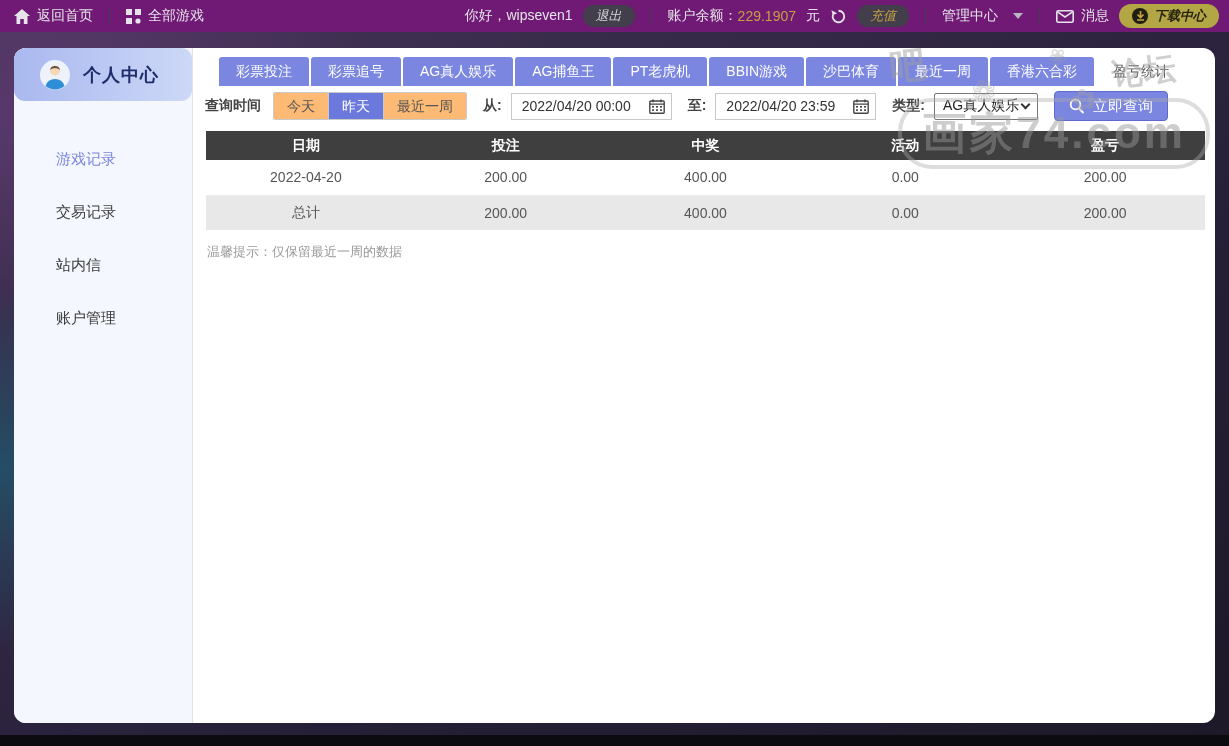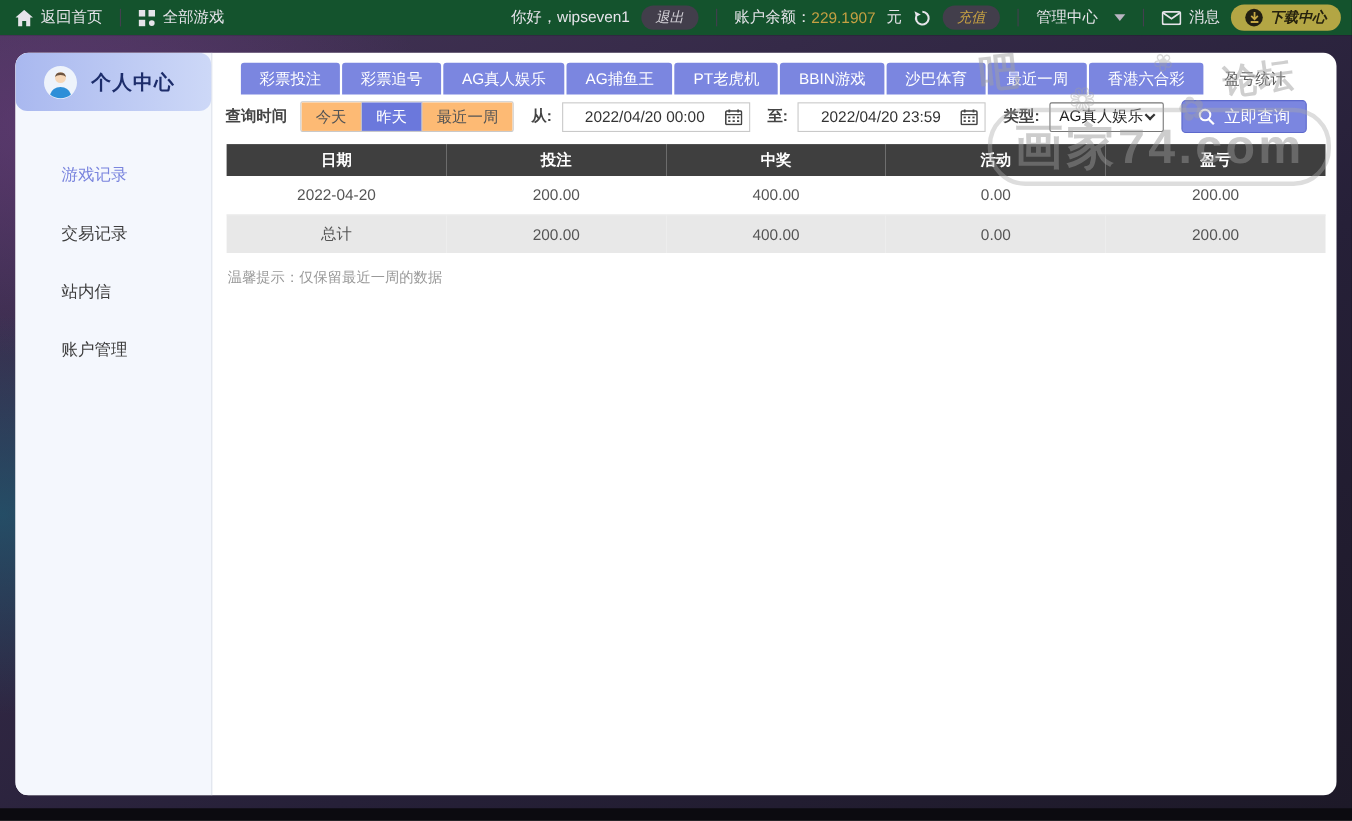--- a/index.html
+++ b/index.html
@@ -1,20 +1,20 @@
 <!DOCTYPE html>
 <html><head>
 <meta charset="utf-8">
 <style>
   * { margin:0; padding:0; box-sizing:border-box; }
   html,body { width:1229px; height:746px; overflow:hidden;
     font-family:"Liberation Sans","DejaVu Sans",sans-serif; background:#0c0b10; }
 
   
-  .topbar { height:32px; background:#14532d; display:flex; align-items:center;
+  .topbar { height:32px; background:#701a75; display:flex; align-items:center;
     justify-content:space-between; padding:0 10px 0 14px; color:#e6e4ea; font-size:14px; }
   .tb-left, .tb-right { display:flex; align-items:center; }
   .tb-item { display:flex; align-items:center; gap:7px; color:#e6e4ea; cursor:pointer; white-space:nowrap; }
   .tb-sep { width:1px; height:16px; background:#443f50; margin:0 16px; }
   .icon { display:inline-flex; align-items:center; justify-content:center; }
   .pill { border:none; border-radius:12px; height:22px; padding:0 13px; font-size:13px;
     cursor:pointer; font-family:inherit; white-space:nowrap;font-style:italic; }
   .pill.dark { background:#423e4b; color:#d6d4da; }
   .pill.dark.gold-text { color:#c5a043; }
   .gold-val { color:#c5a043; }
@@ -56,21 +56,21 @@
 
   .query-row { display:flex; align-items:center; margin-top:5px; height:30px;
     font-size:14px; color:#333; }
   .q-label { font-weight:bold; color:#444; margin-right:12px; white-space:nowrap; }
   .btn-group { display:flex; border:1px solid #c9c9c9; border-radius:2px; overflow:hidden; margin-right:16px; }
   .q-btn { padding:0 13px; line-height:26px; background:#fdba74; color:#555; border:none;
     border-right:1px solid #c9c9c9; font-size:14px; cursor:pointer; font-family:inherit; white-space:nowrap; }
   .q-btn:last-child { border-right:none; }
   .q-btn.active { background:#6b78dc; color:#fff; }
   .date-box { display:flex; align-items:center; border:1px solid #c9c9c9; height:27px;
-    padding:0 6px 0 20px; gap:9px; margin:0 16px 0 9px; background:#fff; }
+    padding:0 6px 0 10px; gap:9px; margin:0 16px 0 9px; background:#fff; }
   .date-box input { border:none; outline:none; width:118px; font-size:14px; color:#333;
     font-family:inherit; background:transparent; }
   .select-box { display:flex; align-items:center; justify-content:space-between; border:1px solid #777;
     border-radius:2px; height:27px; width:104px; padding:0 8px; margin:0 16px 0 9px;
     background:#fff; cursor:pointer; font-size:14px; color:#222; }
   .sel-caret { width:7px; height:7px; border-right:2px solid #333; border-bottom:2px solid #333;
     transform:rotate(45deg); margin-top:-4px; }
   .search-btn { display:flex; align-items:center; gap:8px; background:#7b86e0; border:1px solid #5d69cc;
     color:#fff; height:30px; padding:0 14px; border-radius:4px; font-size:15px; cursor:pointer;
     font-family:inherit; white-space:nowrap; }

